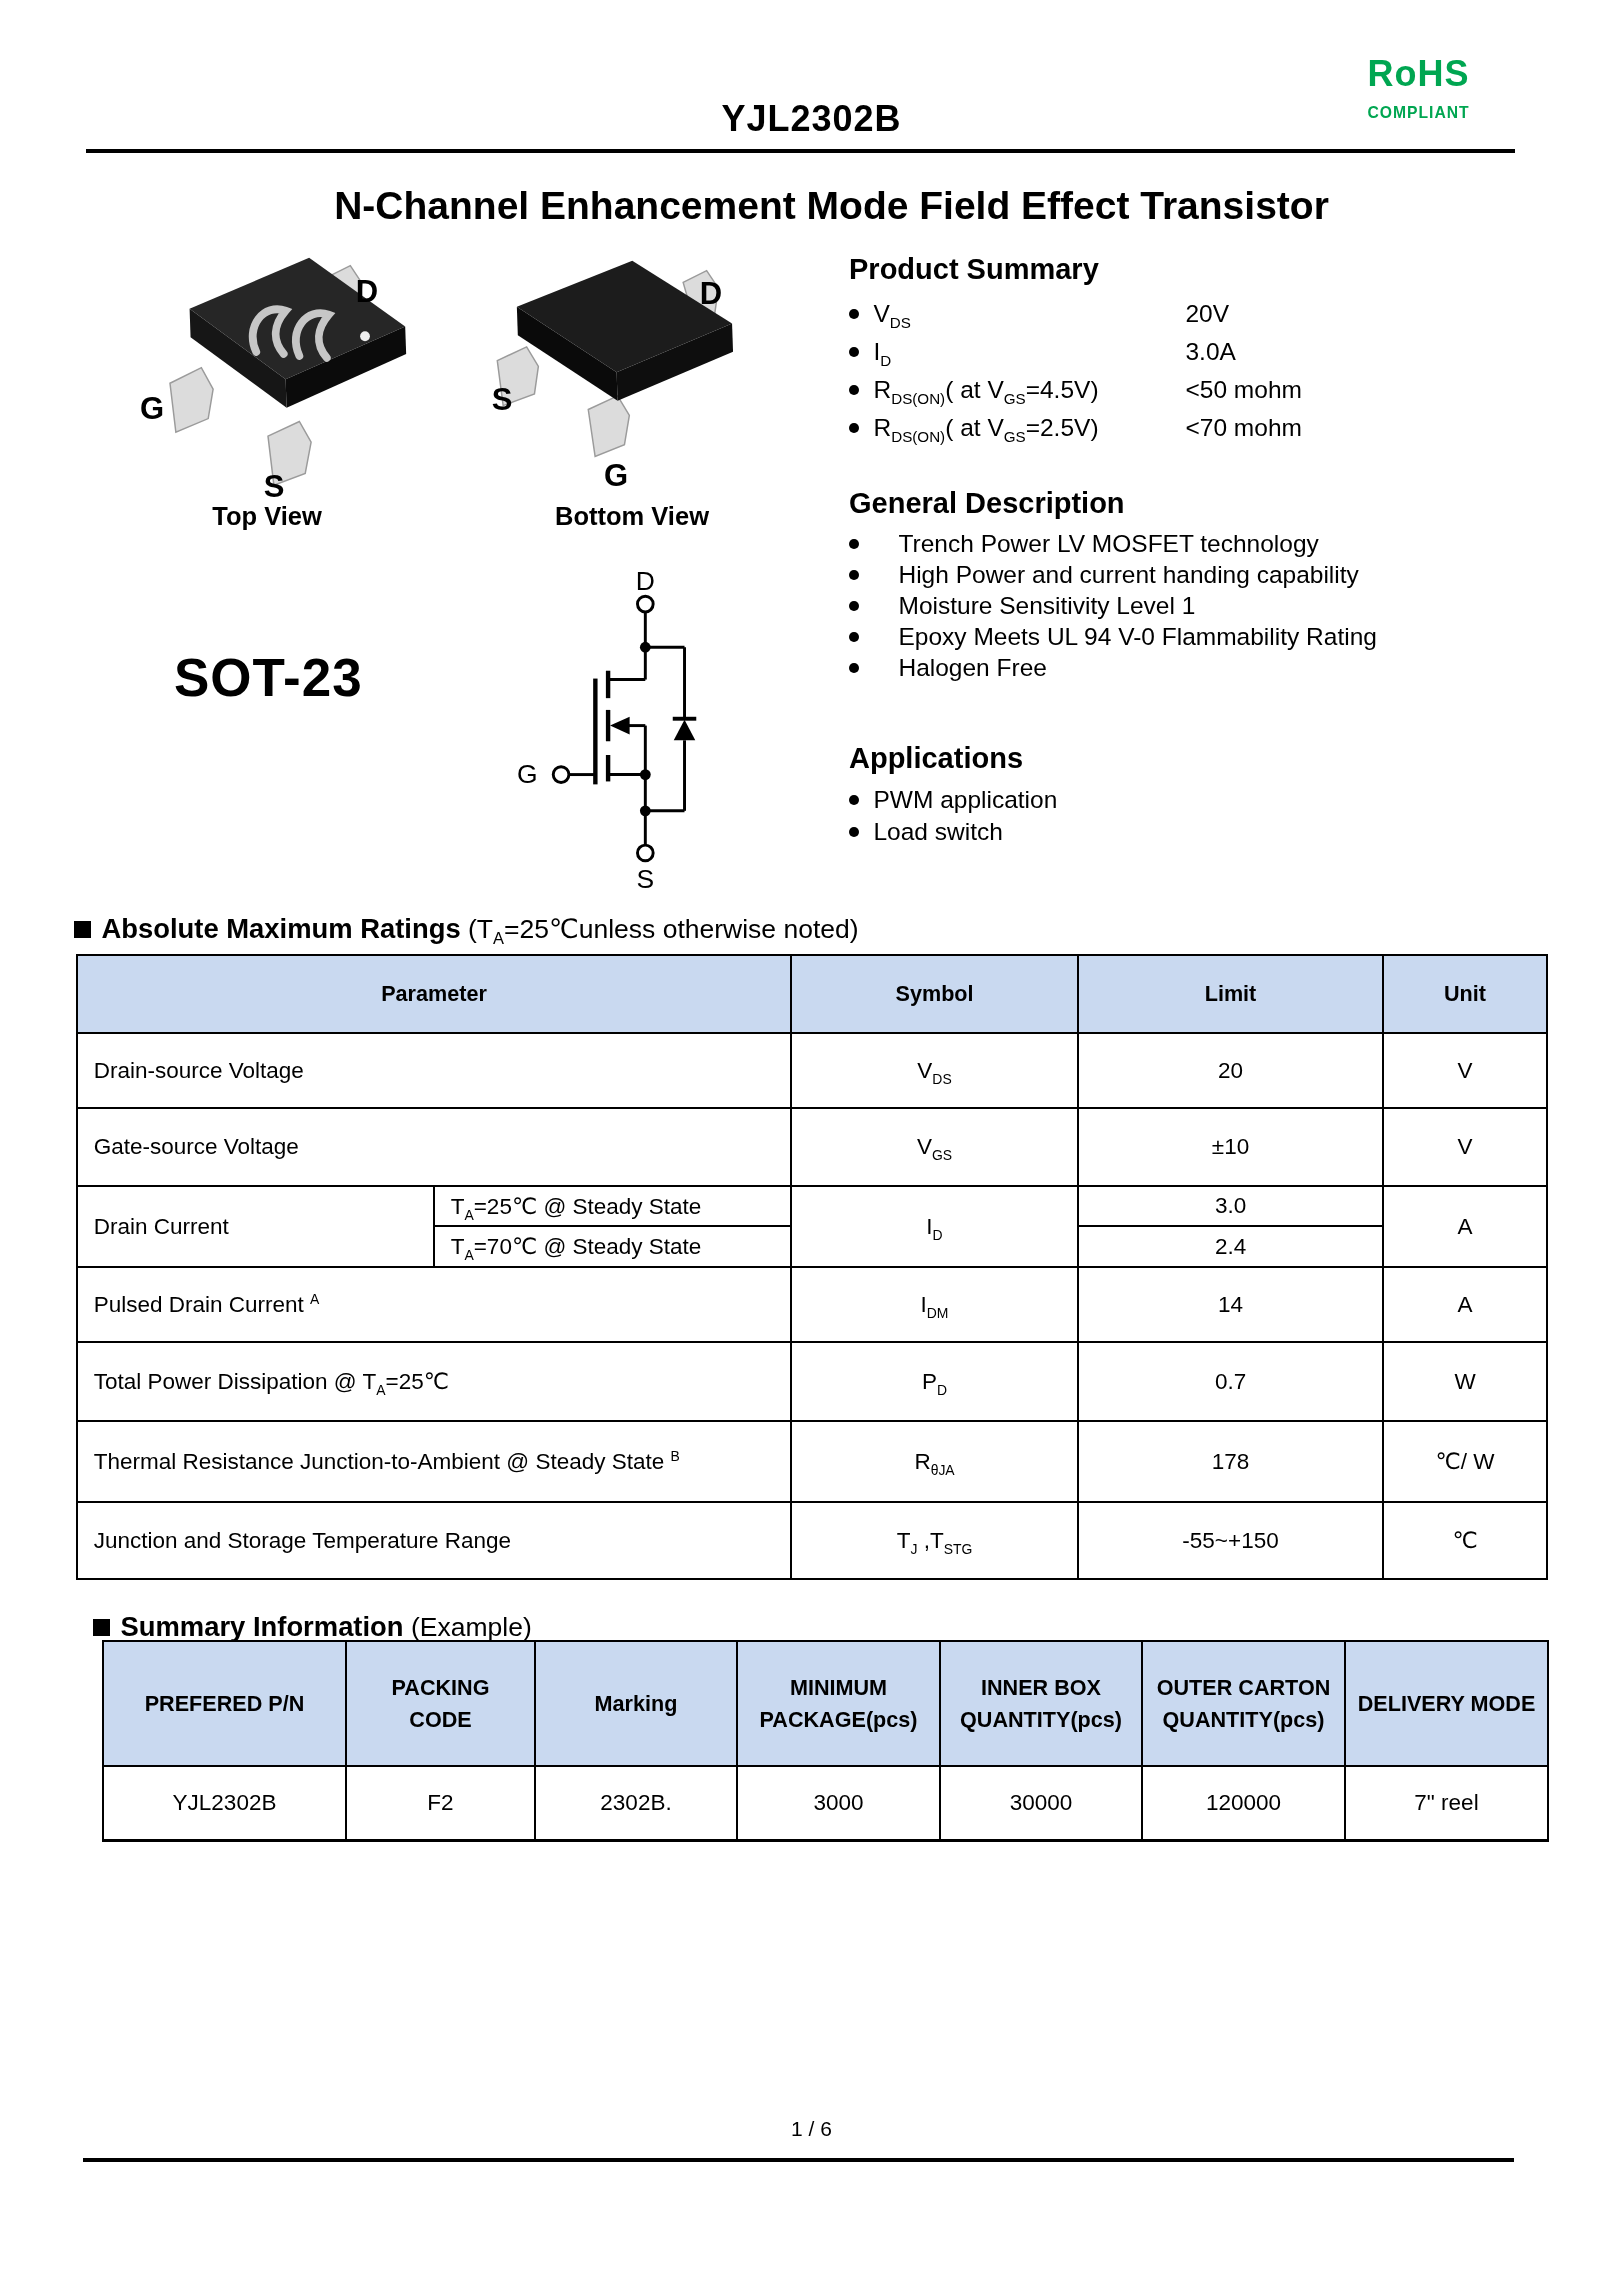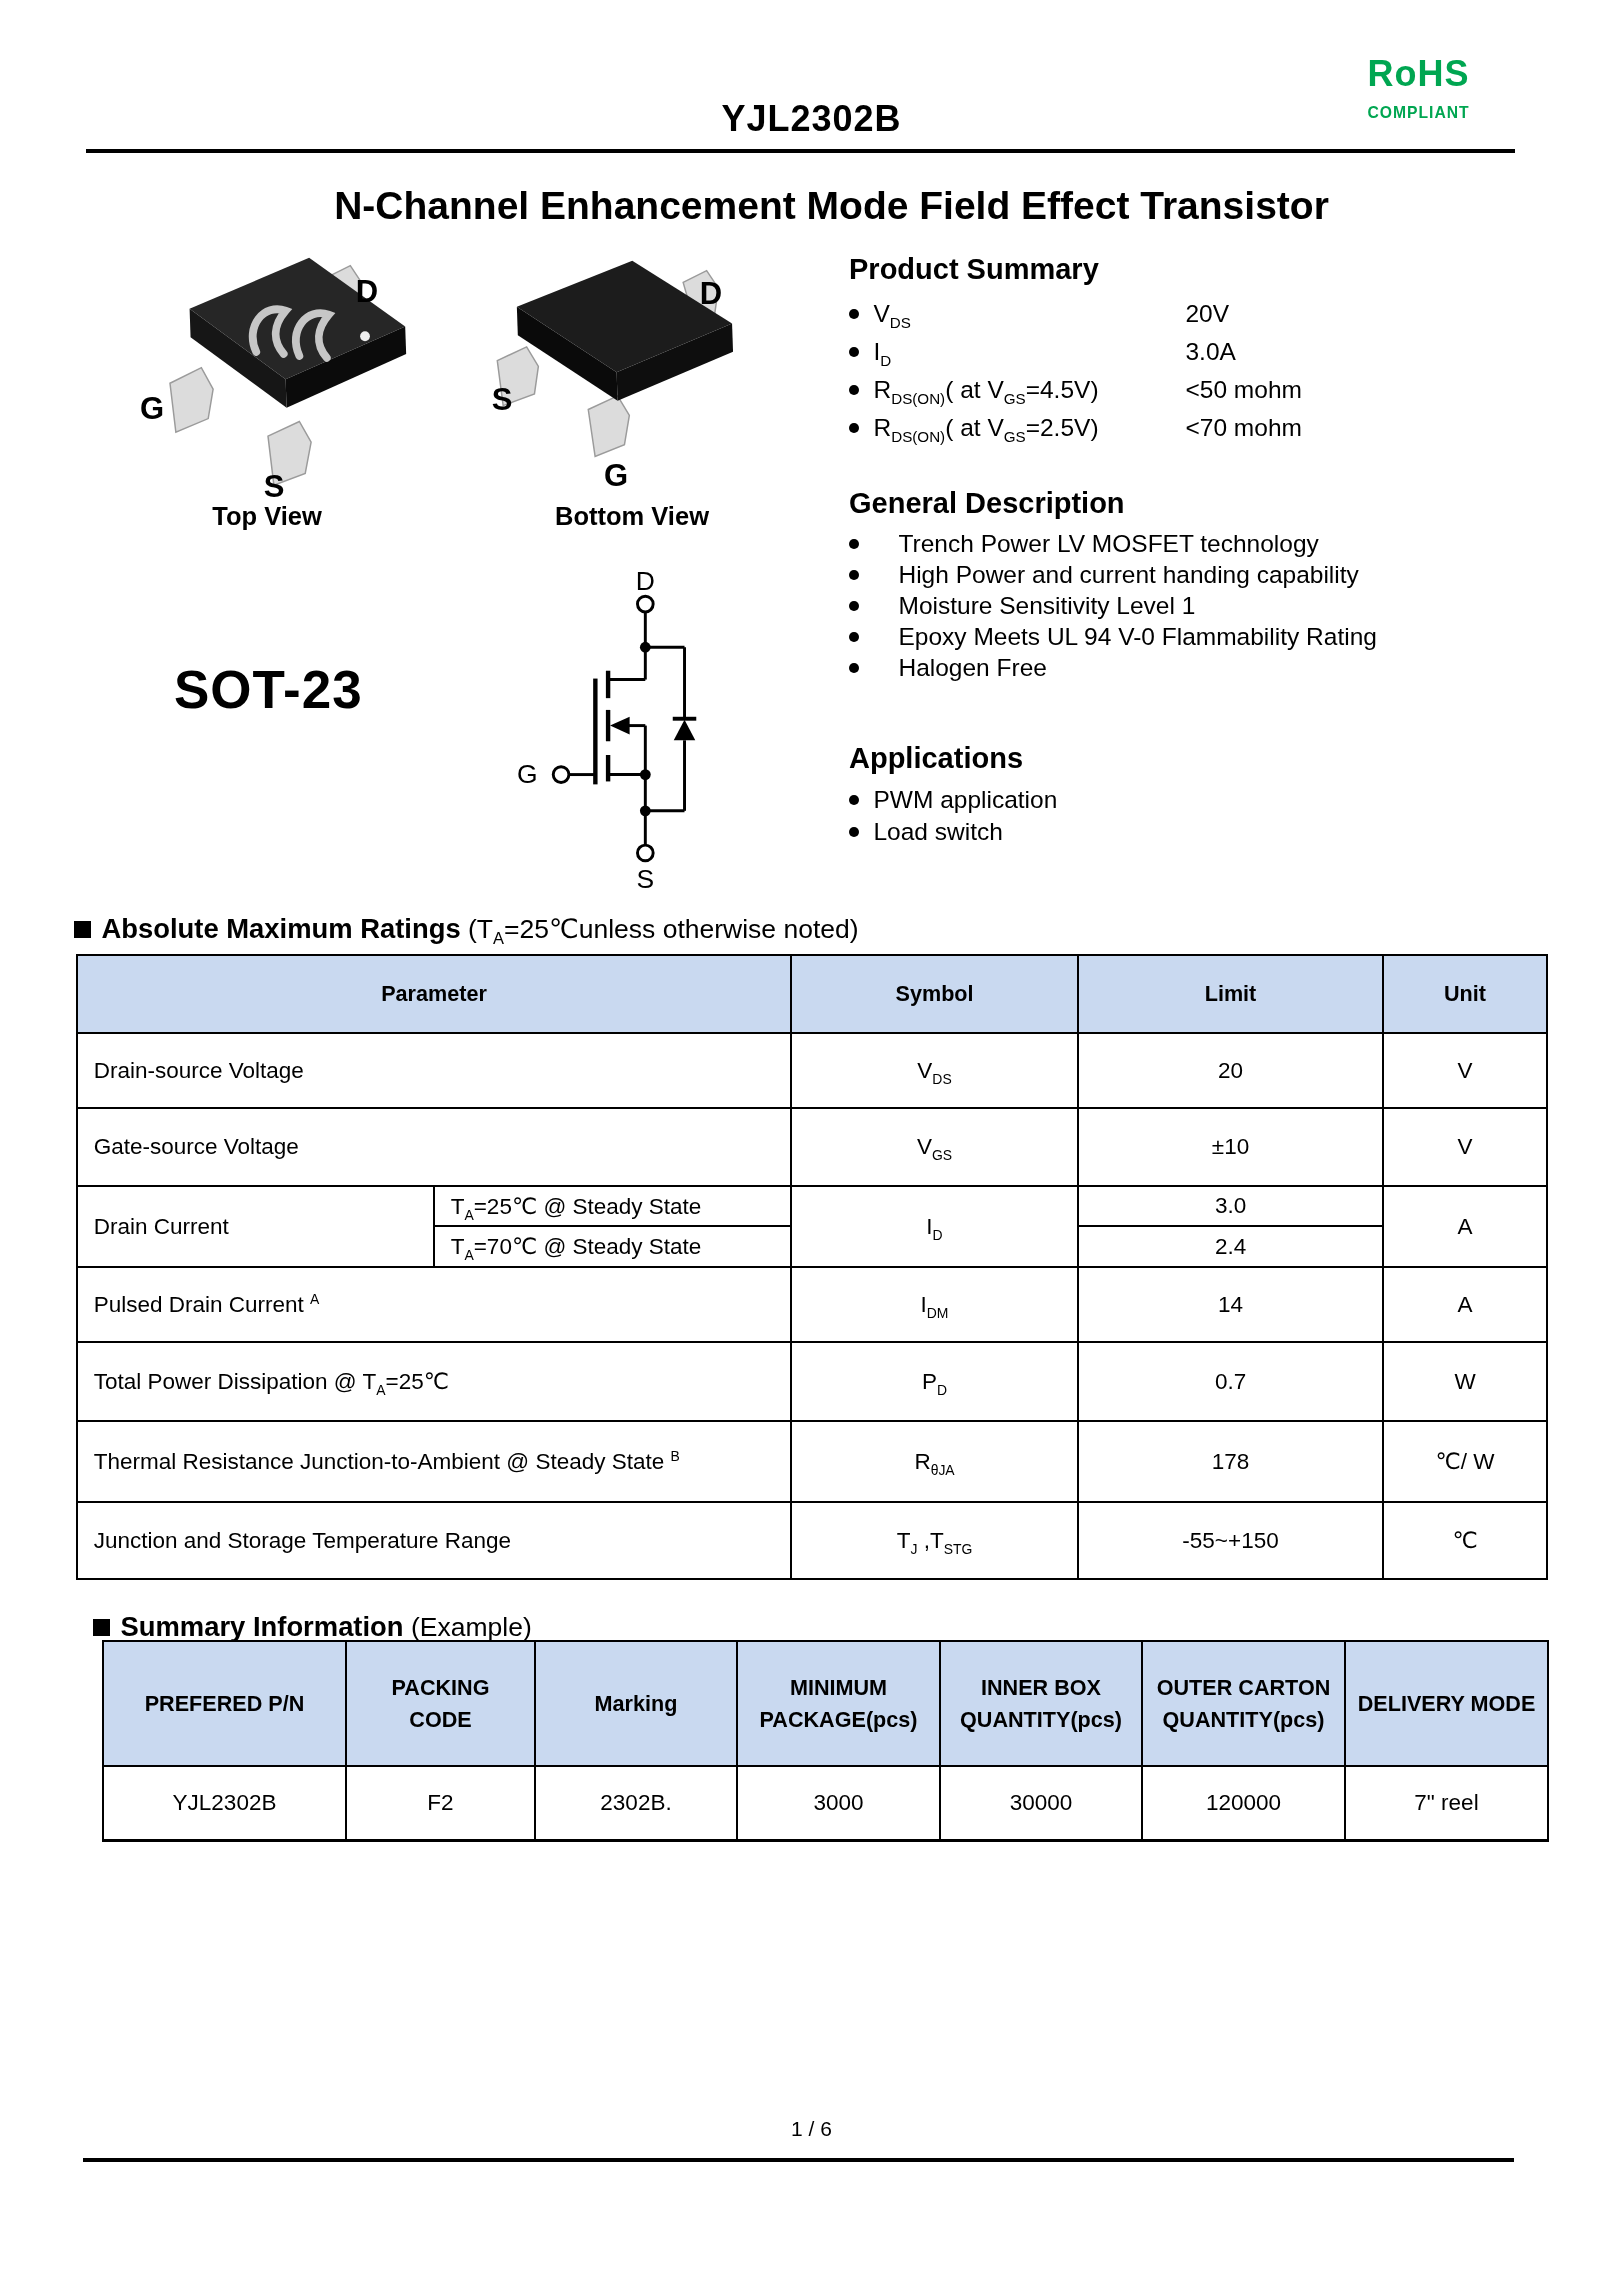--- a/index.html
+++ b/index.html
@@ -18,21 +18,21 @@
   .rohs-line1{font-size:36px; font-weight:bold; color:#00A651; letter-spacing:1px;}
   .rohs-line2{font-size:15.7px; font-weight:bold; color:#00A651; letter-spacing:1px; margin-top:8.8px;}
   .rule{background:#000; height:3.9px;}
   .rule-top{top:149px; left:86px; width:1429px;}
   .rule-bottom{top:2158px; left:83px; width:1431px;}
   .main-heading{top:184px; font-size:39px; font-weight:bold;padding-left:40px;}
 
   
   .pin-label{font-size:31px; font-weight:bold; transform:translate(-50%,-50%);}
   .fig-caption{font-size:25.5px; font-weight:bold; transform:translate(-50%,-50%); white-space:nowrap;}
-  .package-name{left:174px; top:647px; font-size:53px; font-weight:bold; letter-spacing:1px;margin-top:12px;}
+  .package-name{left:174px; top:647px; font-size:53px; font-weight:bold; letter-spacing:1px;}
 
   
   .section{width:627px;}
   .section-title{font-size:29px; font-weight:bold; margin-bottom:8.8px;}
   .bullet-row{display:flex; align-items:center; font-size:24.5px;}
   .dot{width:9.8px; height:9.8px; border-radius:50%; background:#000; margin-right:14.7px; flex:0 0 auto;}
   .ps-row{height:38px;}
   .ps-label{width:312px;}
   .gd-row{height:31px;gap:25px;}
   .ap-row{height:32px;}

